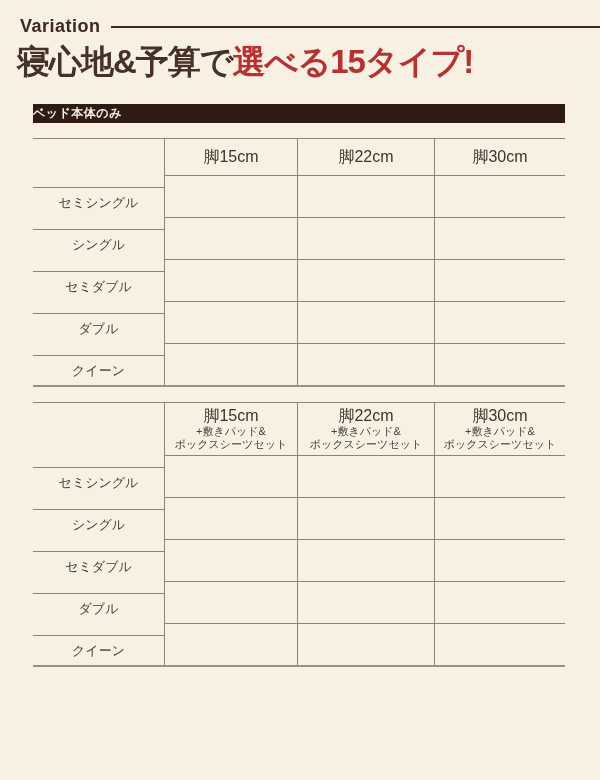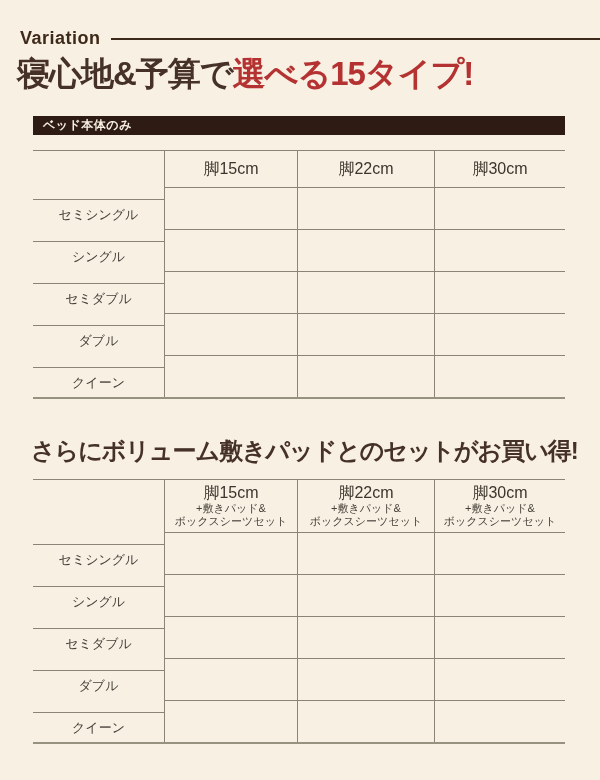--- a/index.html
+++ b/index.html
@@ -15,33 +15,33 @@
   *{margin:0;padding:0;box-sizing:border-box;}
   html,body{width:600px;}
   body{
     width:600px;height:780px;
     background:var(--bg);
     font-family:"Liberation Sans","DejaVu Sans",sans-serif;
     color:var(--title-dark);
     overflow:hidden;
   }
   
-  .eyebrow{display:flex;align-items:center;margin:28px 0 0 20px;justify-content:space-between;}
+  .eyebrow{display:flex;align-items:center;margin:16px 0 0 20px;justify-content:space-between;}
   .eyebrow-text{font-size:18px;font-weight:800;letter-spacing:.5px;color:#3e2a1b;}
   .eyebrow-rule{flex:1;height:2px;background:#3e2a1b;margin-left:10px;}
   
   .main-title{margin:7px 0 0 17px;font-size:33px;font-weight:600;line-height:36px;letter-spacing:-1px;}
   .main-title .red{color:var(--title-red);}
   .section2-title{margin:39px 0 0 31px;font-size:24px;font-weight:600;line-height:26px;letter-spacing:-1px;}
   
   .bar{
     width:532px;height:19px;margin-left:33px;
     background:var(--bar-bg);color:var(--bar-text);
     font-size:12px;font-weight:700;line-height:19px;
-    padding-left:10px;letter-spacing:.5px;
+    letter-spacing:.5px;
   }
   .bar1{margin-top:24px;}
   .bar2{margin-top:9px;}
   
   .vtable{
     width:532px;margin:15px 0 0 33px;
     display:grid;
     grid-template-columns:131px 133px 137px 131px;
     border-bottom:2px solid var(--line-strong);
   }
@@ -98,21 +98,20 @@
     <div class="cell bl"></div>
     <div class="cell bl"></div>
     <div class="cell bl"></div>
 
     <div class="cell row-label">クイーン</div>
     <div class="cell bl"></div>
     <div class="cell bl"></div>
     <div class="cell bl"></div>
   </div>
 
-  <h2 class="section2-title">さらにボリューム敷きパッドとのセットがお買い得!</h2>
 
 
   <div class="vtable t2">
     <div class="cell"></div>
     <div class="cell bl col-head">
       <div class="main">脚15cm</div>
       <div class="sub">+敷きパッド&amp;</div>
       <div class="sub">ボックスシーツセット</div>
     </div>
     <div class="cell bl col-head">

